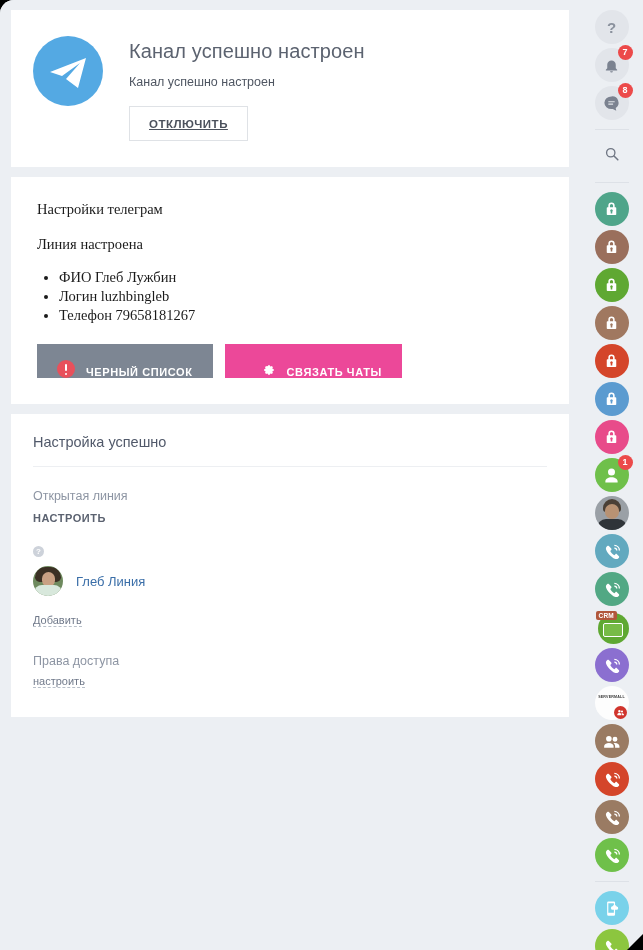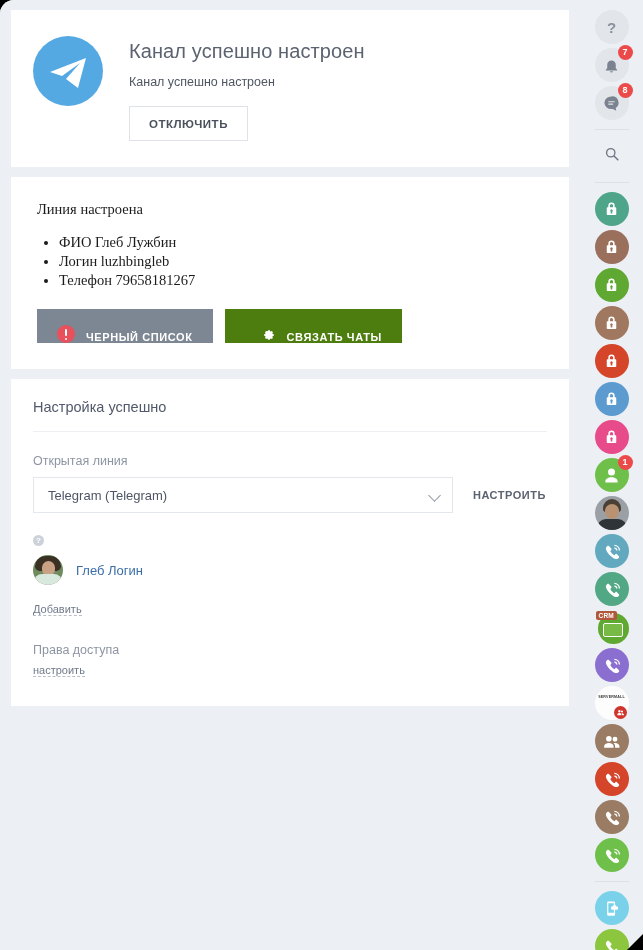--- a/index.html
+++ b/index.html
@@ -69,20 +69,21 @@
     display: inline-block;
     padding: 11px 19px 10px 19px;
     border: 1px solid #dfe2e6;
     background: #fff;
     color: #4b515c;
     font-size: 11.5px;
     font-weight: 700;
     letter-spacing: .5px;
     cursor: pointer;
     font-family: "Liberation Sans", sans-serif;
+    text-decoration: underline;
   }
 
   
   .c2 { padding: 24px 22px 26px 26px; font-family: "Liberation Serif", serif; }
   .c2 .line { font-size: 14.5px; color: #1b1b1b; }
   .c2 .line + .line { margin-top: 18px; }
   .c2 ul { margin: 15px 0 0 22px; }
   .c2 li { font-size: 14.5px; color: #1b1b1b; line-height: 19px; }
 
   .btn-row { margin-top: 19px; display: flex; gap: 12px; font-family: "Liberation Sans", sans-serif; }
@@ -95,21 +96,21 @@
     height: 34px;
     border: none;
     color: #ffffff;
     font-size: 11px;
     font-weight: 700;
     letter-spacing: .6px;
     cursor: pointer;
     font-family: "Liberation Sans", sans-serif;
   }
   .btn-grey { background: #7d8693; }
-  .btn-dark { background: #4d7c0f; padding-left: 36px; }
+  .btn-dark { background: #ec4899; padding-left: 36px; }
 
   .ic-alert {
     width: 18px; height: 18px; border-radius: 50%;
     background: #e8505b; position: relative; flex: 0 0 18px;
   }
   .ic-alert::before {
     content: ""; position: absolute; left: 8px; top: 3.5px;
     width: 2px; height: 7px; background: #fff; border-radius: 1px;
   }
   .ic-alert::after {
@@ -279,20 +280,21 @@
         </svg>
       </div>
       <div class="c1-body">
         <div class="c1-title">Канал успешно настроен</div>
         <div class="c1-sub">Канал успешно настроен</div>
         <button class="btn-outline">ОТКЛЮЧИТЬ</button>
       </div>
     </div>
 
     <div class="card c2">
+      <div class="line">Настройки телеграм</div>
       <div class="line">Линия настроена</div>
       <ul>
         <li>ФИО Глеб Лужбин</li>
         <li>Логин luzhbingleb</li>
         <li>Телефон 79658181267</li>
       </ul>
       <div class="btn-row">
         <button class="btn-flat btn-grey">
           <span class="ic-alert"></span>
           <span>ЧЕРНЫЙ СПИСОК</span>
@@ -309,38 +311,34 @@
       </div>
     </div>
 
     <div class="card c3">
       <div class="c3-title">Настройка успешно</div>
 
       <div class="fld-label">
         <span>Открытая линия</span>
       </div>
       <div class="select-row">
-        <div class="select-box">
-          <span>Telegram (Telegram)</span>
-          <span class="chev"></span>
-        </div>
         <span class="link-caps">НАСТРОИТЬ</span>
       </div>
 
       <div class="fld-label">
         <span class="help-dot">?</span>
       </div>
 
       <div class="person-row">
         <div class="avatar">
           <span class="hair"></span>
             <span class="face"></span>
             <span class="body"></span>
         </div>
-        <span class="person-name">Глеб Логин</span>
+        <span class="person-name">Глеб Линия</span>
       </div>
 
       <span class="dashed-link">Добавить</span>
 
       <div class="blk-label">Права доступа</div>
       <span class="dashed-link">настроить</span>
     </div>
 
   </div>
 

